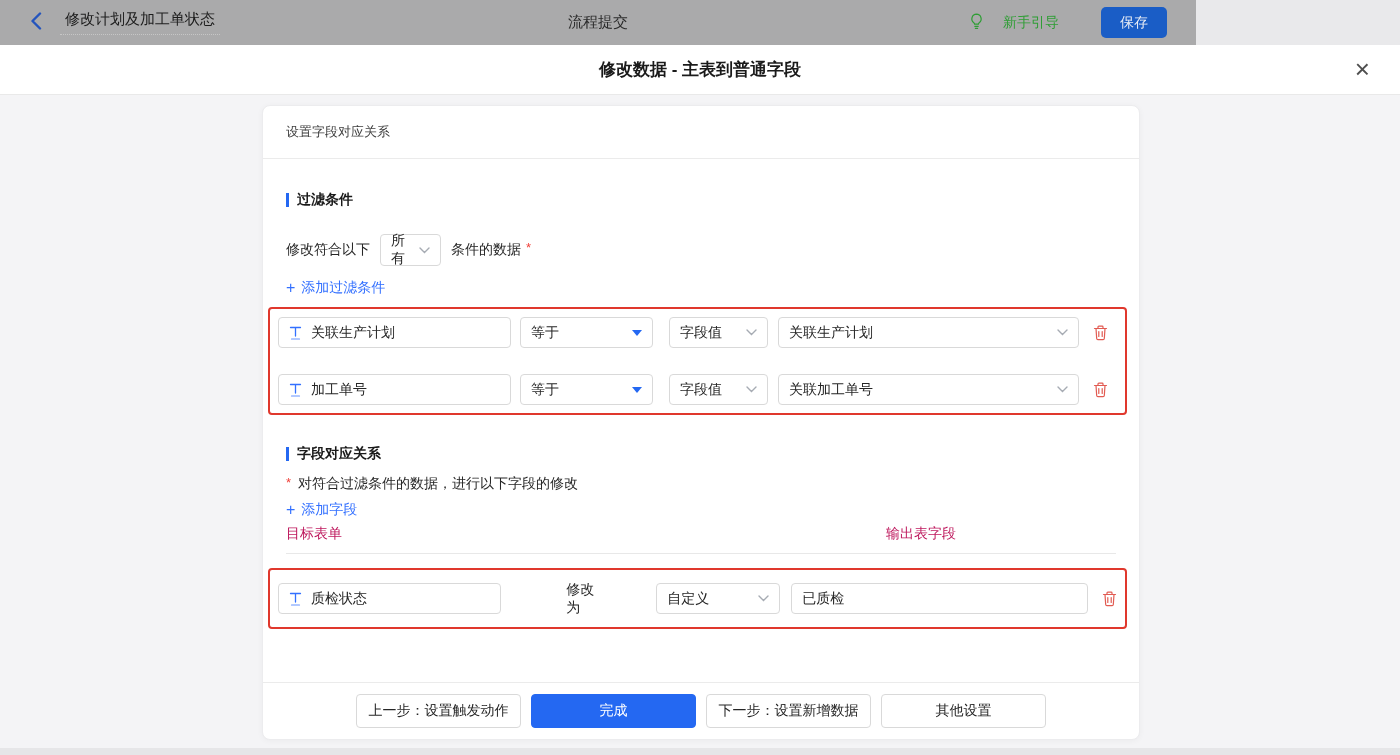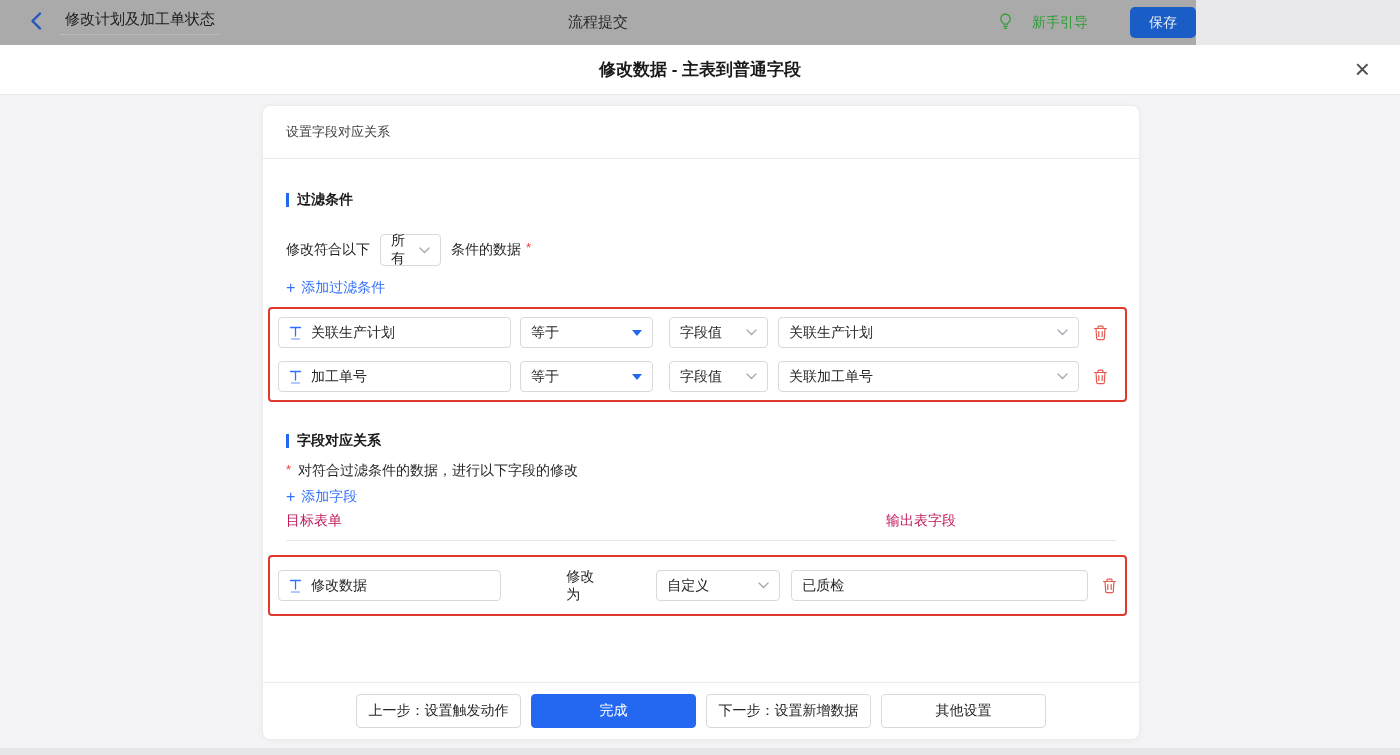--- a/index.html
+++ b/index.html
@@ -19,21 +19,21 @@
     margin-left:18px; font-size:15px; color:#1c1c1c;
     padding:0 5px 5px 5px; border-bottom:1px dotted #c6c6c6;
   }
   .topbar-center {
     position:absolute; left:0; right:0; text-align:center;
     font-size:15px; color:#2b2b2b; pointer-events:none;
   }
   .topbar-right { margin-left:auto; display:flex; align-items:center; }
   .guide { display:flex; align-items:center; gap:20px; color:#2f9e35; font-size:14px; cursor:pointer; }
   .save-btn {
-    margin-left:42px; width:66px; height:31px; border:none;
+    margin-left:42px; margin-right:29px; width:66px; height:31px; border:none;
     background:#1a5dc6; color:#e9edf5; font-size:14px; border-radius:5px; cursor:pointer;
     font-family:inherit;
   }
 
   
   .dialog-header {
     position:absolute; top:45px; left:0; width:1400px; height:50px;
     background:#ffffff; border-bottom:1px solid #e9e9e9;
     display:flex; align-items:center; justify-content:center;
   }
@@ -92,21 +92,21 @@
   .caret { width:0; height:0; border-left:5px solid transparent; border-right:5px solid transparent;
     border-top:6px solid #2468f2; margin-left:8px; }
 
   
   .hl-box {
     margin:10px -18px 0 -18px; width:859px;
     border:2px solid #e0382d; border-radius:4px; background:#fff; padding:8px;
   }
   .hl-box.mapping { margin-top:14px; padding:13px 8px; }
   .hl-row { display:flex; align-items:center; height:31px; }
-  .hl-row + .hl-row { margin-top:13px; }
+  .hl-row + .hl-row { margin-top:26px; }
   .hl-row .sel, .hl-row .inp { height:31px; }
 
   .c-field { width:233px; gap:9px; }
   .t-icon { display:flex; flex:0 0 auto; }
   .c-op { width:133px; margin-left:9px; }
   .c-type { width:99px; margin-left:16px; }
   .c-val { width:301px; margin-left:10px; }
   .trash { margin-left:14px; display:flex; cursor:pointer; }
 
   .m-label { margin-left:65px; font-size:14px; color:#262626; }
@@ -295,21 +295,21 @@
 
       <div class="hl-box mapping">
         <div class="hl-row">
           <span class="inp c-field">
             <span class="t-icon">
               <svg width="13" height="14" viewBox="0 0 13 14" fill="none" stroke="#3370ff" stroke-width="1.3" stroke-linecap="round">
                   <path d="M1.5 1.5h10M6.5 1.5V10"></path>
                   <path d="M2.5 13h8" stroke-width="1.1" opacity="0.75"></path>
                 </svg>
             </span>
-            <span>修改数据</span>
+            <span>质检状态</span>
           </span>
           <span class="m-label">修改为</span>
           <span class="sel m-mode">
             <span>自定义</span>
             <span class="chev">
               <svg width="11" height="7" viewBox="0 0 11 7" fill="none" stroke="#a6abb3" stroke-width="1.4" stroke-linecap="round">
                   <path d="M1 1l4.5 4.5L10 1"></path>
                 </svg>
             </span>
           </span>

